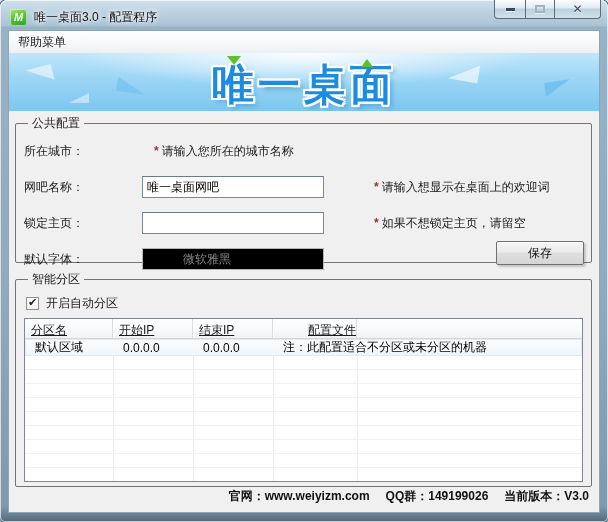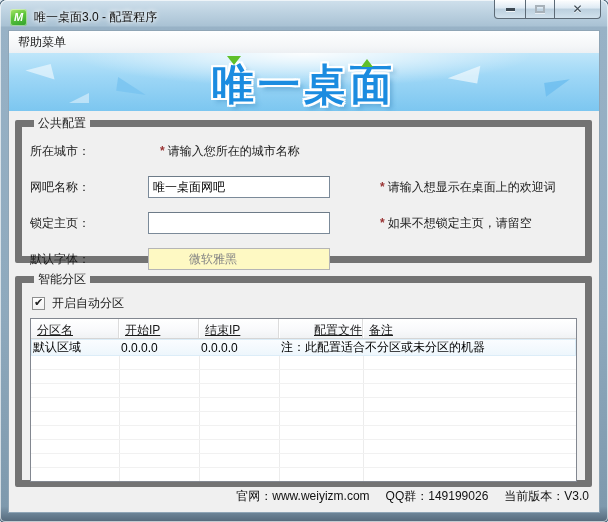--- a/index.html
+++ b/index.html
@@ -52,31 +52,31 @@
   .t5{ left:60px; top:40px; border-left:20px solid transparent; border-bottom:10px solid rgba(255,255,255,.45); }
   .logo{ position:absolute; left:0; right:0; top:4px; text-align:center; }
   .logo-text{ position:relative; display:inline-block; font-size:42px; font-weight:bold; letter-spacing:4px; color:#1b8ce0;
     text-shadow:-2px 0 0 #fff,2px 0 0 #fff,0 -2px 0 #fff,0 2px 0 #fff,-2px -2px 0 #fff,2px -2px 0 #fff,-2px 2px 0 #fff,2px 2px 0 #fff,4px 4px 5px rgba(30,110,170,.45); }
   .logo-accent-a{ position:absolute; left:6px; top:-1px; width:0; height:0;
     border-left:7px solid transparent; border-right:7px solid transparent; border-top:9px solid #5fc02a; }
   .logo-accent-b{ position:absolute; right:38px; top:1px; width:0; height:0;
     border-left:6px solid transparent; border-right:6px solid transparent; border-bottom:8px solid #5fc02a; }
 
   
-  fieldset{ border:7px solid #737373; border-radius:2px; background:transparent; }
+  fieldset{ border:1px solid #737373; border-radius:2px; background:transparent; }
   legend{ font-size:12px; color:#1a1a1a; padding:0 4px; margin-left:4px; }
   .fs-public{ margin:4px 7px 0 6px; height:148px; padding:8px 8px 0 8px; position:relative; }
   .fs-part{ margin:8px 7px 0 6px; height:216px; padding:4px 8px 8px 8px; }
 
   .frow{ display:flex; align-items:center; height:22px; margin-bottom:14px;gap:38px; }
   .frow:last-of-type{ margin-bottom:0; }
   .flabel{ width:80px; font-size:12px; color:#1a1a1a; }
   .ftext{ width:182px; height:22px; border:1px solid #7b8a99; border-top-color:#6d7b88; background:#fff;
     font-size:12px; padding:0 4px; font-family:"Liberation Sans","DejaVu Sans",sans-serif; color:#000; }
-  .ftext:disabled{ background:#fef9c3; border:1px solid #b5b5b5; color:#858585;padding-left:40px; }
+  .ftext:disabled{ background:#000000; border:1px solid #b5b5b5; color:#858585;padding-left:40px; }
   .fhint{ margin-left:12px; font-size:12px; color:#1a1a1a; white-space:nowrap; }
   .fhint .mark{ color:#993333; margin-right:3px; font-weight:bold; }
 
   .save-btn{ position:absolute; right:7px; bottom:5px; width:88px; height:24px;
     border:1px solid #707070; border-radius:2px;
     background:linear-gradient(180deg,#f5f5f5 0%,#ececec 45%,#dfdfdf 50%,#d6d6d6 100%);
     box-shadow:inset 0 1px 0 #fff, 2px 2px 2px rgba(0,0,0,.18);
     font-size:12px; color:#111; font-family:inherit; }
 
   
@@ -92,25 +92,25 @@
     border-bottom:1px solid #d5d5d5; }
   .th{ font-size:12px; color:#1a1a1a; padding:3px 0 0 6px; border-right:1px solid #dcdcdc; box-shadow:1px 0 0 #fff;text-decoration:underline; }
   .c0{ width:88px; } .c1{ width:80px; } .c2{ width:80px; } .c3{ width:84px;text-align:right; } .c4{ flex:1; border-right:none; box-shadow:none; }
   .tbl-body{ position:relative; flex:1; overflow:hidden; }
   .rows-bg{ position:absolute; left:0; right:0; top:17px; bottom:0;
     background:repeating-linear-gradient(to bottom, transparent 0 13px, #f1f1f1 13px 14px); }
   .vline{ position:absolute; top:0; bottom:0; width:1px; background:#ececec; }
   .v0{ left:88px; } .v1{ left:168px; } .v2{ left:248px; } .v3{ left:332px; }
   .tbl-row{ position:relative; display:flex; height:17px; align-items:center;
     background:linear-gradient(180deg,#fbfdff 0%,#edf6fc 100%); box-shadow:inset 0 0 0 1px #dcedf8; }
-  .td{ font-size:12px; color:#000; padding-left:2px; white-space:nowrap; overflow:hidden; }
+  .td{ font-size:12px; color:#000; padding-left:10px; white-space:nowrap; overflow:hidden; }
 
   
   .statusbar{ flex:1; display:flex; align-items:flex-end; justify-content:flex-end; padding:0 10px 7px 0; }
-  .status-seg{ font-size:12px; color:#111; margin-left:16px; }
+  .status-seg{ font-size:12px; color:#111; margin-left:16px;font-weight:bold; }
 </style>
 </head>
 <body>
 
 <div class="window">
 
   <div class="titlebar">
     <div class="app-icon">M</div>
     <div class="title-text">唯一桌面3.0 - 配置程序</div>
   </div>
@@ -163,39 +163,39 @@
         <span class="flabel">锁定主页：</span>
         <input class="ftext" type="text" value="" style="">
         <span class="fhint"><span class="mark">*</span><span>如果不想锁定主页，请留空</span></span>
       </div>
 
       <div class="frow">
         <span class="flabel">默认字体：</span>
         <input class="ftext" type="text" disabled="" value="微软雅黑" style="">
       </div>
 
+      <button class="save-btn">保存</button>
     </fieldset>
 
     <fieldset class="fs-part">
       <legend>智能分区</legend>
 
       <div class="chk-row">
         <span class="chk-box">
             <span class="chk-glyph">✔</span>
           </span>
         <span class="chk-label">开启自动分区</span>
       </div>
 
       <div class="tbl">
         <div class="tbl-head">
           <div class="th c0">分区名</div>
           <div class="th c1">开始IP</div>
           <div class="th c2">结束IP</div>
           <div class="th c3">配置文件</div>
-          <div class="th c4">备注</div>
         </div>
         <div class="tbl-body">
           <div class="vline v0"></div>
           <div class="vline v1"></div>
           <div class="vline v2"></div>
           <div class="vline v3"></div>
           <div class="rows-bg"></div>
           <div class="tbl-row">
             <div class="td c0">默认区域</div>
             <div class="td c1">0.0.0.0</div>

